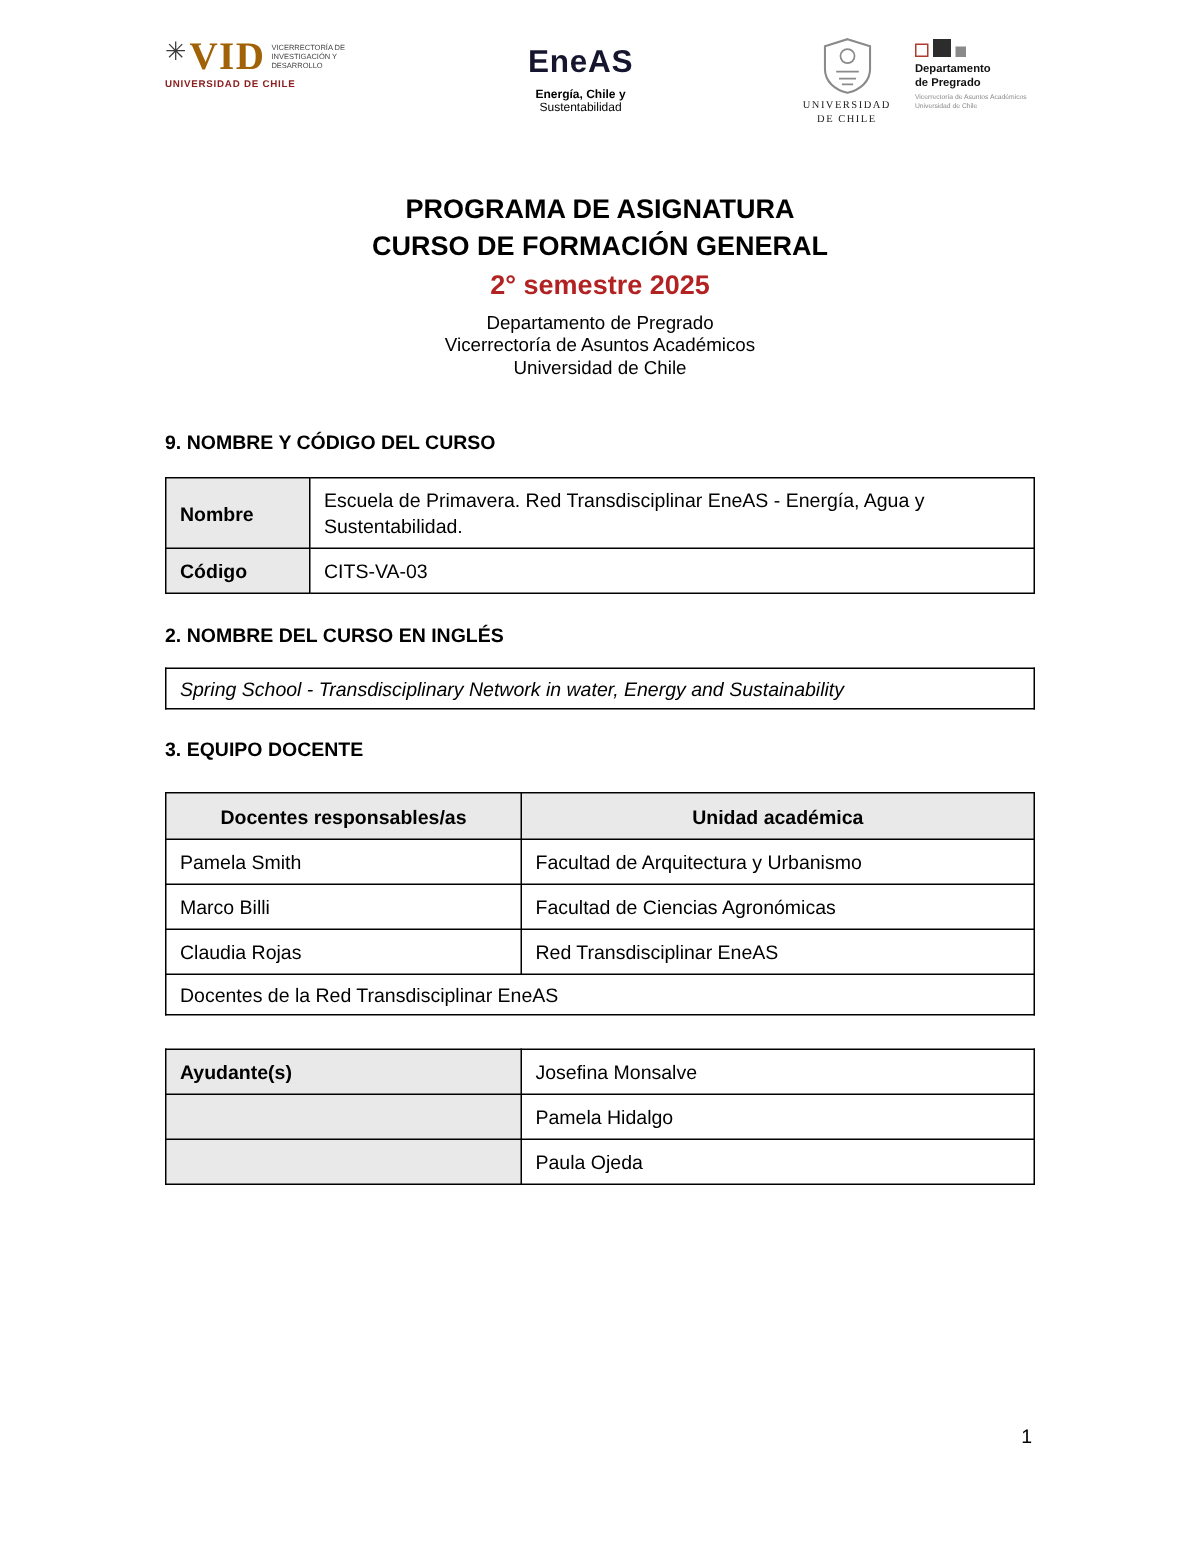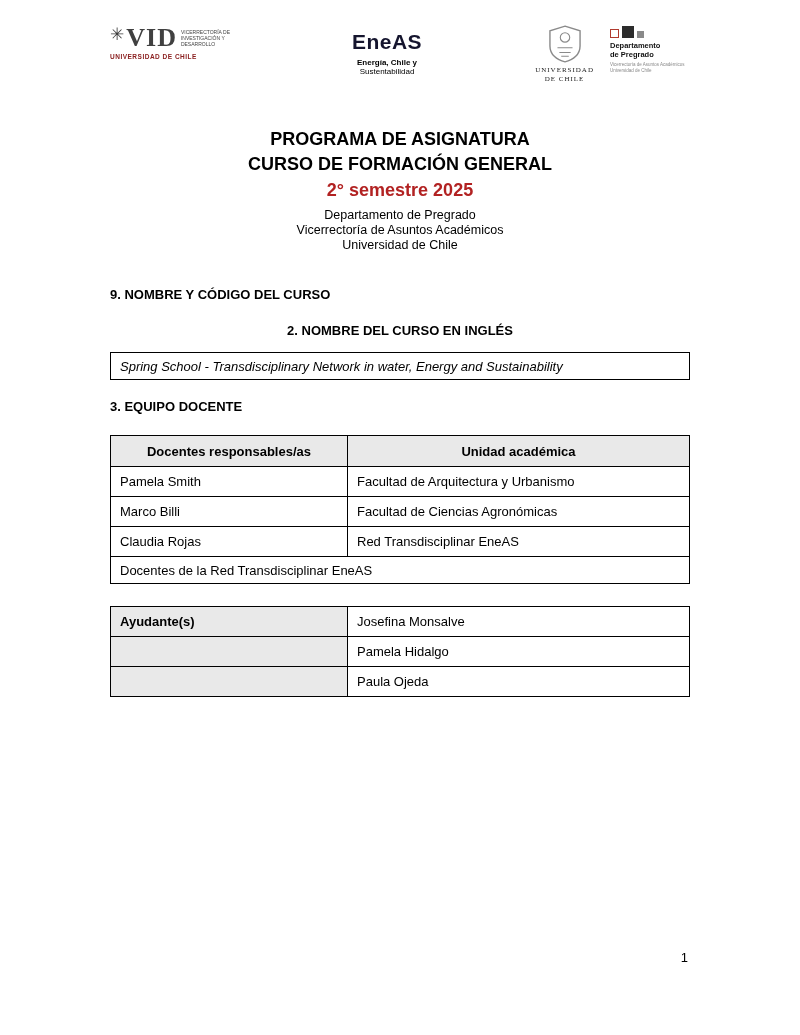--- a/index.html
+++ b/index.html
@@ -10,21 +10,21 @@
     color: #000;
   }
   .page { position: relative; width: 800px; height: 1035px; background: #fff; overflow: hidden; }
   .content { padding: 25px 110px 0 110px; }
 
   
   .logos { display: flex; justify-content: space-between; align-items: flex-start; height: 66px; }
   .logo-vid { display: flex; flex-direction: column; }
   .vid-top { display: flex; align-items: flex-start; }
   .vid-sun { font-size: 17px; line-height: 20px; color: #3a3a3a; margin-right: 2px; }
-  .vid-acronym { font-family: "Liberation Serif", serif; font-size: 26px; font-weight: bold; line-height: 26px; letter-spacing: 1px; color: #404040; }
+  .vid-acronym { font-family: "Liberation Serif", serif; font-size: 26px; font-weight: bold; line-height: 26px; letter-spacing: 1px; color: #a16207; }
   .vid-side { font-size: 5px; line-height: 6px; width: 58px; margin: 4px 0 0 4px; text-transform: uppercase; color: #444; }
   .vid-bottom { font-size: 6.5px; font-weight: bold; letter-spacing: 0.5px; color: #8B2020; margin-top: 2px; }
 
   .logo-eneas { text-align: center; padding-top: 6px; }
   .eneas-name { font-size: 21px; font-weight: bold; letter-spacing: 0.5px; color: #15152e; line-height: 22px; }
   .eneas-sub1 { font-size: 8px; font-weight: bold; margin-top: 5px; line-height: 9px; }
   .eneas-sub2 { font-size: 8px; line-height: 9px; }
 
   .logo-right-group { display: flex; gap: 16px; align-items: flex-start; }
   .logo-uchile { display: flex; flex-direction: column; align-items: center; }
@@ -42,21 +42,21 @@
   
   .title-block { text-align: center; margin-top: 36px; }
   .doc-title { font-size: 18px; font-weight: bold; line-height: 25px; }
   .semester { font-size: 18px; font-weight: bold; line-height: 25px; color: #B22222; margin-top: 1px; }
   .org-line { font-size: 12.5px; line-height: 15px; }
   .org-block { margin-top: 5px; }
 
   
   .section-heading { font-size: 13px; font-weight: bold; line-height: 16px; }
   .mt-s1 { margin-top: 34px; }
-  .mt-s2 { margin-top: 20px; text-align: center; }
+  .mt-s2 { margin-top: 20px; }
   .mt-s3 { margin-top: 19px; }
 
   table.tbl { border-collapse: collapse; width: 100%; font-size: 13px; table-layout: fixed; }
   .tbl td, .tbl th { border: 1.5px solid #000; padding: 6px 9px; vertical-align: middle; text-align: left; }
   .tbl th { background: #E9E9E9; text-align: center; font-weight: bold; height: 31px; }
   .lbl { background: #E9E9E9; font-weight: bold; }
   .tbl td { height: 30px; }
   .justify { text-align: justify; line-height: 17px; }
 
   .tbl-s1 { margin-top: 15px; }
@@ -133,20 +133,32 @@
       <div class="doc-title">CURSO DE FORMACIÓN GENERAL</div>
       <div class="semester">2° semestre 2025</div>
       <div class="org-block">
         <div class="org-line">Departamento de Pregrado</div>
         <div class="org-line">Vicerrectoría de Asuntos Académicos</div>
         <div class="org-line">Universidad de Chile</div>
       </div>
     </div>
 
     <h2 class="section-heading mt-s1">9. NOMBRE Y CÓDIGO DEL CURSO</h2>
+    <table class="tbl tbl-s1">
+      <tbody>
+        <tr>
+          <td class="lbl">Nombre</td>
+          <td class="justify">Escuela de Primavera. Red Transdisciplinar EneAS - Energía, Agua y Sustentabilidad.</td>
+        </tr>
+        <tr>
+          <td class="lbl">Código</td>
+          <td>CITS-VA-03</td>
+        </tr>
+      </tbody>
+    </table>
 
     <h2 class="section-heading mt-s2">2. NOMBRE DEL CURSO EN INGLÉS</h2>
     <table class="tbl tbl-s2">
       <tbody>
         <tr>
           <td>Spring School - Transdisciplinary Network in water, Energy and Sustainability</td>
         </tr>
       </tbody>
     </table>
 

